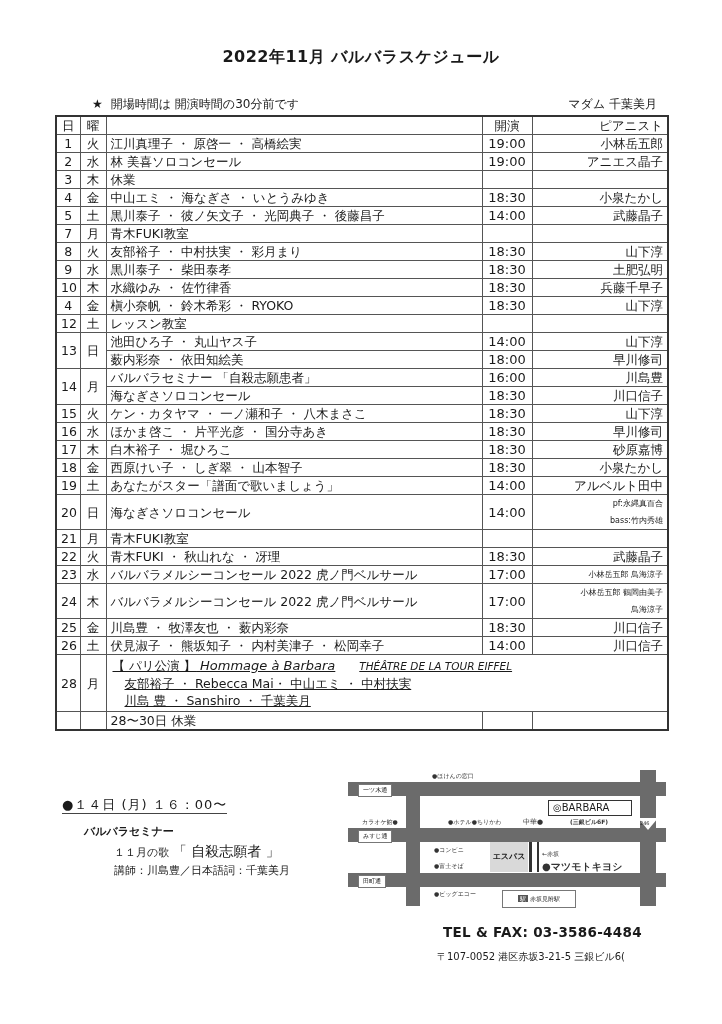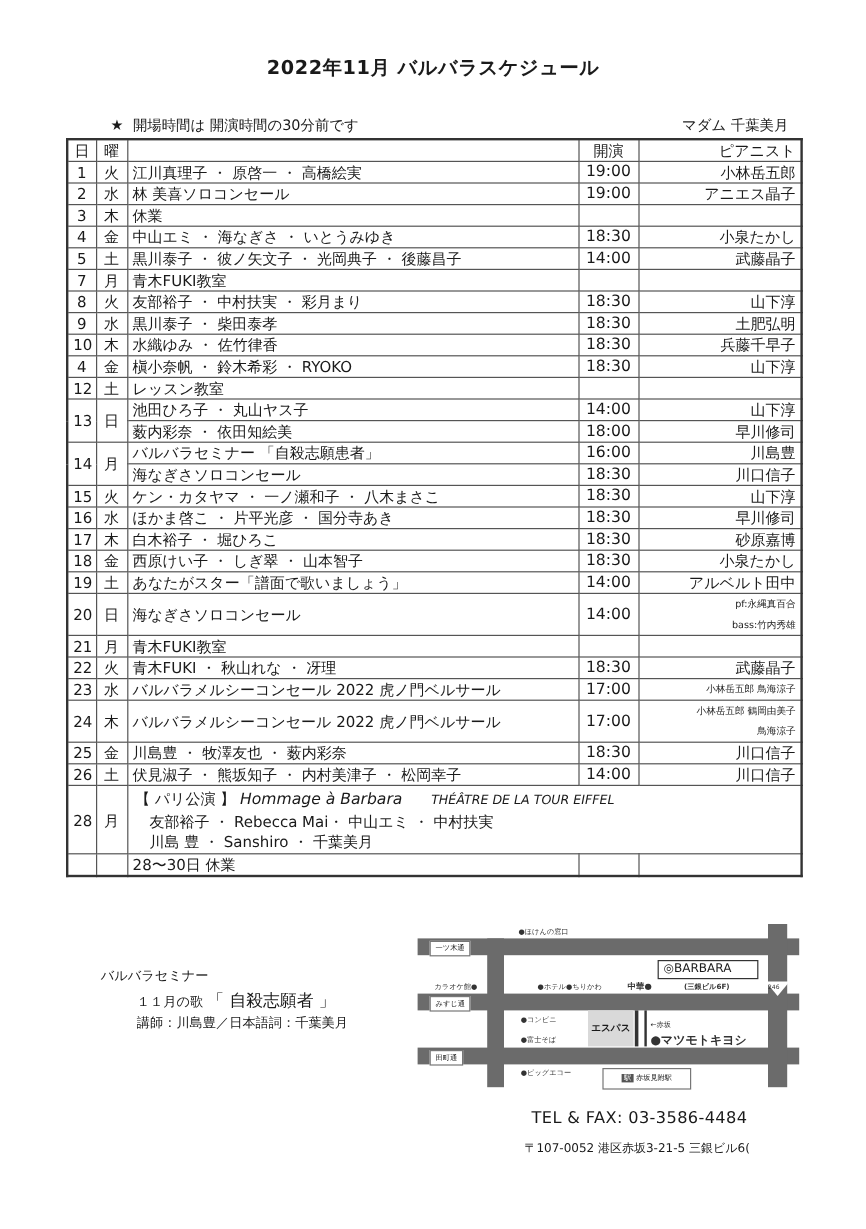--- a/index.html
+++ b/index.html
@@ -14,34 +14,34 @@
                 border-collapse: collapse; border: 2px solid #333; table-layout: fixed; font-size: 12.5px; }
   table.sched td { border: 1px solid #555; padding: 0 4px; height: 17px; line-height: 17px;
                    white-space: nowrap; overflow: hidden; }
   td.day { text-align: center; padding: 0; }
   td.wd { text-align: center; padding: 0; }
   td.content { padding-left: 16px; }
   td.time { text-align: center; font-size: 13px; padding: 0; }
   td.pianist { text-align: right; padding: 0; }
   td.small { font-size: 8px; line-height: 10px; margin-left: 12px; }
   td.tall { height: 24px; }
-  .multi { line-height: 17px; white-space: normal; }
+  .multi { line-height: 17px; white-space: normal; text-decoration: underline; }
   .it { font-style: italic; font-size: 13px; }
   .it-sm { font-style: italic; font-size: 10.5px; margin-left: 24px; }
   .seminar { position: absolute; top: 796px; left: 62px; font-size: 12px; }
   .seminar .date { font-size: 13px; border-bottom: 1.5px solid #444; padding-bottom: 1px; letter-spacing: 1px; }
-  .seminar .s-title { margin: 10px 0 0 22px; font-weight: normal; font-size: 11px; }
+  .seminar .s-title { margin: 10px 0 0 22px; font-weight: bold; font-size: 11px; }
   .seminar .song { margin: 4px 0 0 52px; font-size: 11px; }
   .seminar .song .q { font-size: 14px; }
   .seminar .lect { margin: 2px 0 0 52px; font-size: 11px; }
   .map { position: absolute; top: 770px; left: 348px; width: 318px; height: 136px; background: #fff; }
   .road { position: absolute; background: #6b6b6b; }
   .lbl { position: absolute; font-size: 6px; color: #333; white-space: nowrap; }
   .rdlbl { position: absolute; background: #fff; border: 1px solid #777; font-size: 6px; padding: 1px 4px; }
-  .contact { position: absolute; top: 924px; left: 443px; font-size: 13.5px; font-weight: normal; letter-spacing: 0.3px; }
+  .contact { position: absolute; top: 924px; left: 443px; font-size: 13.5px; font-weight: bold; letter-spacing: 0.3px; }
   .address { position: absolute; top: 950px; left: 437px; font-size: 10px; white-space: nowrap; width: 222px; overflow: hidden; }
 </style>
 </head>
 <body>
 
 <div class="title">2022年11月  バルバラスケジュール</div>
 <div class="notice">
   <span class="star">★</span><span>開場時間は  開演時間の30分前です</span>
 </div>
 <div class="madam">マダム  千葉美月</div>
@@ -273,38 +273,39 @@
     <td class="day"></td>
     <td class="wd"></td>
     <td class="content">28〜30日  休業</td>
     <td class="time"></td>
     <td class="pianist"></td>
   </tr>
 </tbody>
   </table>
 
 <div class="seminar">
+  <div><span class="date">●１４日 (月) １６：00〜</span></div>
   <div class="s-title">バルバラセミナー</div>
   <div class="song"><span>１１月の歌</span> <span class="q">「  自殺志願者  」</span></div>
   <div class="lect">講師：川島豊／日本語詞：千葉美月</div>
 </div>
 
 <div class="map">
   <div class="road" style="left:0;top:12px;width:318px;height:14px"></div>
   <div class="road" style="left:0;top:58px;width:318px;height:14px"></div>
   <div class="road" style="left:0;top:103px;width:318px;height:14px"></div>
   <div class="road" style="left:58px;top:12px;width:14px;height:124px"></div>
   <div class="road" style="left:292px;top:0;width:16px;height:136px"></div>
   <div class="rdlbl" style="left:10px;top:14px">一ツ木通</div>
   <div class="rdlbl" style="left:10px;top:60px">みすじ通</div>
   <div class="rdlbl" style="left:10px;top:105px">田町通</div>
   <div class="lbl" style="left:84px;top:2px">●ほけんの窓口</div>
   <div class="lbl" style="left:14px;top:48px">カラオケ館●</div>
   <div class="lbl" style="left:100px;top:48px">●ホテル●ちりかわ</div>
-  <div class="lbl" style="left:175px;top:47px;font-weight:bold;font-size:7px">中華●</div>
+  <div class="lbl" style="left:175px;top:47px;font-weight:normal;font-size:7px">中華●</div>
   <div style="position:absolute;left:200px;top:30px;width:78px;height:14px;border:1px solid #333;font-size:10px;line-height:14px;padding-left:4px;background:#fff">◎BARBARA</div>
   <div class="lbl" style="left:222px;top:48px;font-weight:bold">(三銀ビル6F)</div>
   <div style="position:absolute;left:290px;top:48px;width:0;height:0;border-left:10px solid transparent;border-right:10px solid transparent;border-top:12px solid #fff"></div>
   <div class="lbl" style="left:292px;top:50px;font-size:5px">246</div>
   <div class="lbl" style="left:86px;top:76px">●コンビニ</div>
   <div class="lbl" style="left:86px;top:92px">●富士そば</div>
   <div style="position:absolute;left:142px;top:72px;width:38px;height:30px;background:#d9d9d9;font-size:8px;font-weight:bold;line-height:30px;text-align:center">エスパス</div>
   <div style="position:absolute;left:181px;top:72px;width:3px;height:30px;background:#333"></div>
   <div style="position:absolute;left:189px;top:72px;width:2px;height:30px;background:#333"></div>
   <div class="lbl" style="left:194px;top:80px">←赤坂</div>

